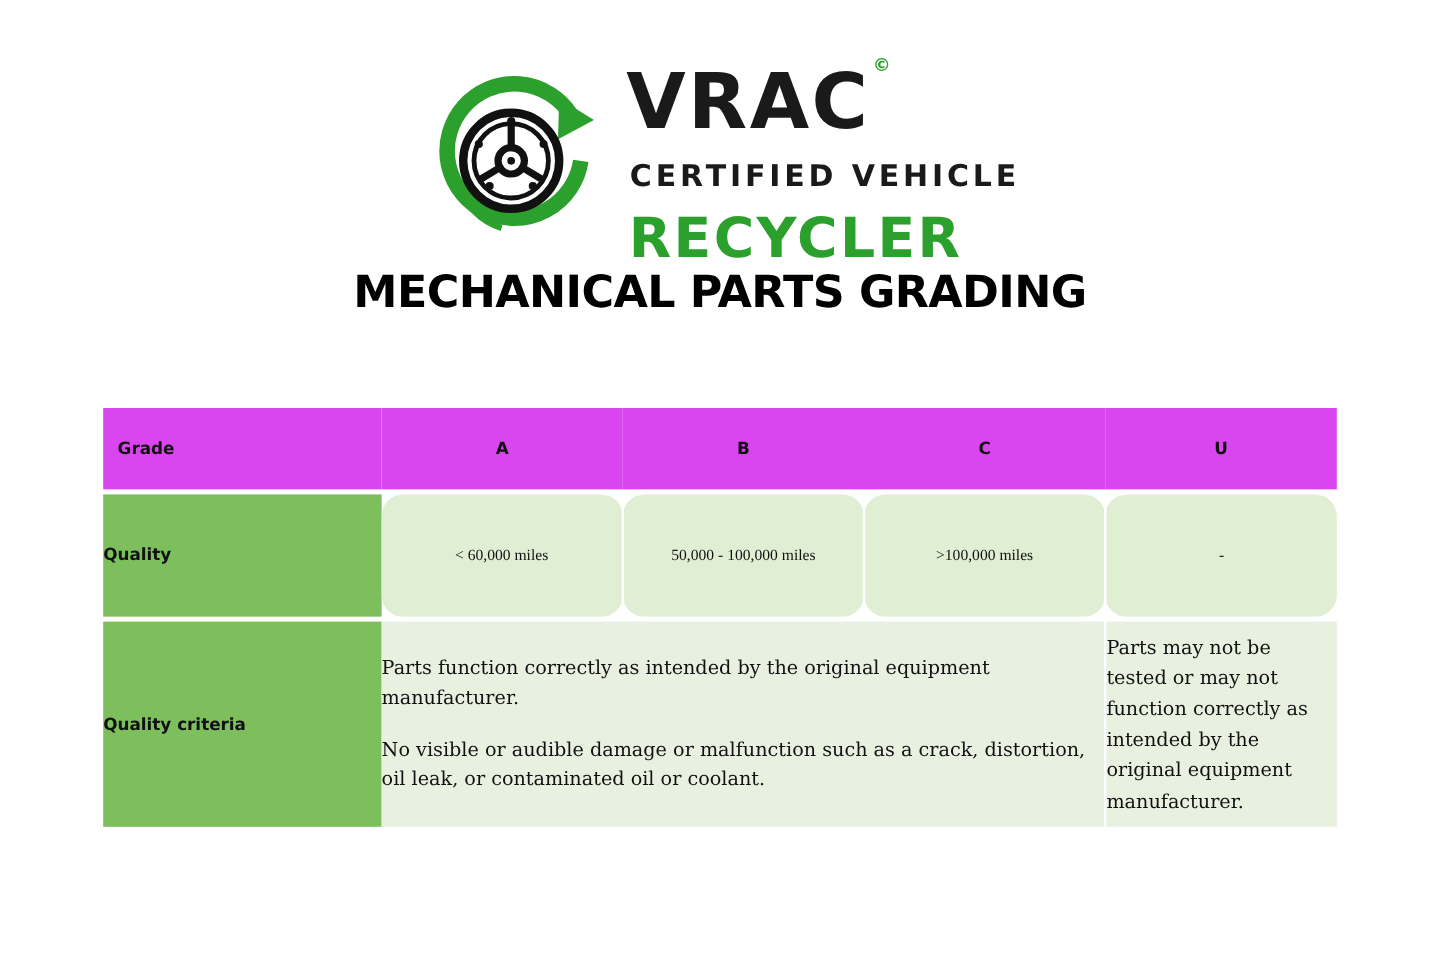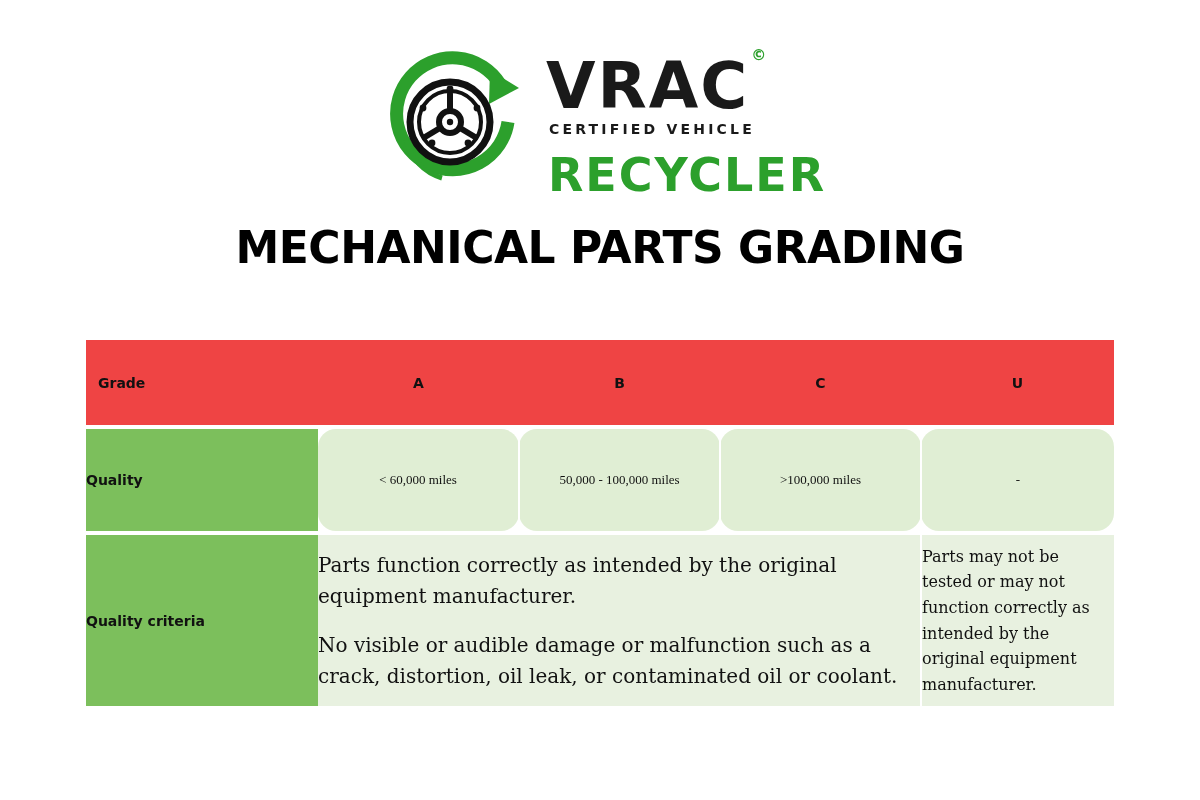--- a/index.html
+++ b/index.html
@@ -61,24 +61,24 @@
     color: #2ca02c;
     vertical-align: super;
     font-weight: bold;
     position: relative;
     top: -26px;
     left: 2px;
   }
   .logo-sub {
     font-family: "DejaVu Sans", sans-serif;
     font-weight: bold;
-    font-size: 14px;
+    font-size: 25px;
     letter-spacing: 3.2px;
     color: #1a1a1a;
-    margin-top: 4px;
+    margin-top: 16px;
     margin-left: 3px;
   }
   .logo-recycler {
     font-family: "DejaVu Sans", sans-serif;
     font-weight: bold;
     font-size: 46px;
     letter-spacing: 2px;
     color: #2ca02c;
     margin-top: 16px;
     margin-left: 2px;
@@ -86,41 +86,41 @@
 
   
   .doc-title {
     position: absolute;
     top: 222px;
     left: 0;
     width: 1200px;
     text-align: center;
     font-family: "DejaVu Sans", sans-serif;
     font-weight: bold;
-    font-size: 44px;
+    font-size: 37px;
     letter-spacing: -0.5px;
     color: #000000;
   }
 
   
   .grading-table {
     position: absolute;
     left: 86px;
     top: 340px;
     width: 1028px;
     border-collapse: collapse;
     table-layout: fixed;
   }
   .grading-table td {
     vertical-align: middle;
     padding: 0;
   }
   .hdr-row td {
-    height: 85px;
-    background: #ef4444;
+    height: 68px;
+    background: #d946ef;
     color: #111111;
     font-family: "DejaVu Sans", sans-serif;
     font-weight: bold;
     font-size: 14px;
     text-align: center;
   }
   .hdr-row td.rowlabel {
     text-align: left;
     padding-left: 12px;
   }
@@ -142,21 +142,21 @@
     border-right: 2px solid #ffffff;
     border-radius: 18px;
   }
   .cell-last { border-right: none; }
   .mileage-row td { height: 102px; }
   .quality-row td { height: 171px; }
   .cell-body {
     background: #e8f1e0;
     color: #111111;
     font-family: "DejaVu Serif", serif;
-    font-size: 20px;
+    font-size: 16px;
     line-height: 1.55;
     text-align: left;
     vertical-align: middle;
     padding: 10px 14px 10px 14px;
     border-right: 2px solid #ffffff;
     margin-left: 12px;
   }
   .cell-body p { margin: 0 0 18px 0; }
   .cell-body p:last-child { margin-bottom: 0; }
   .cell-body-u {

